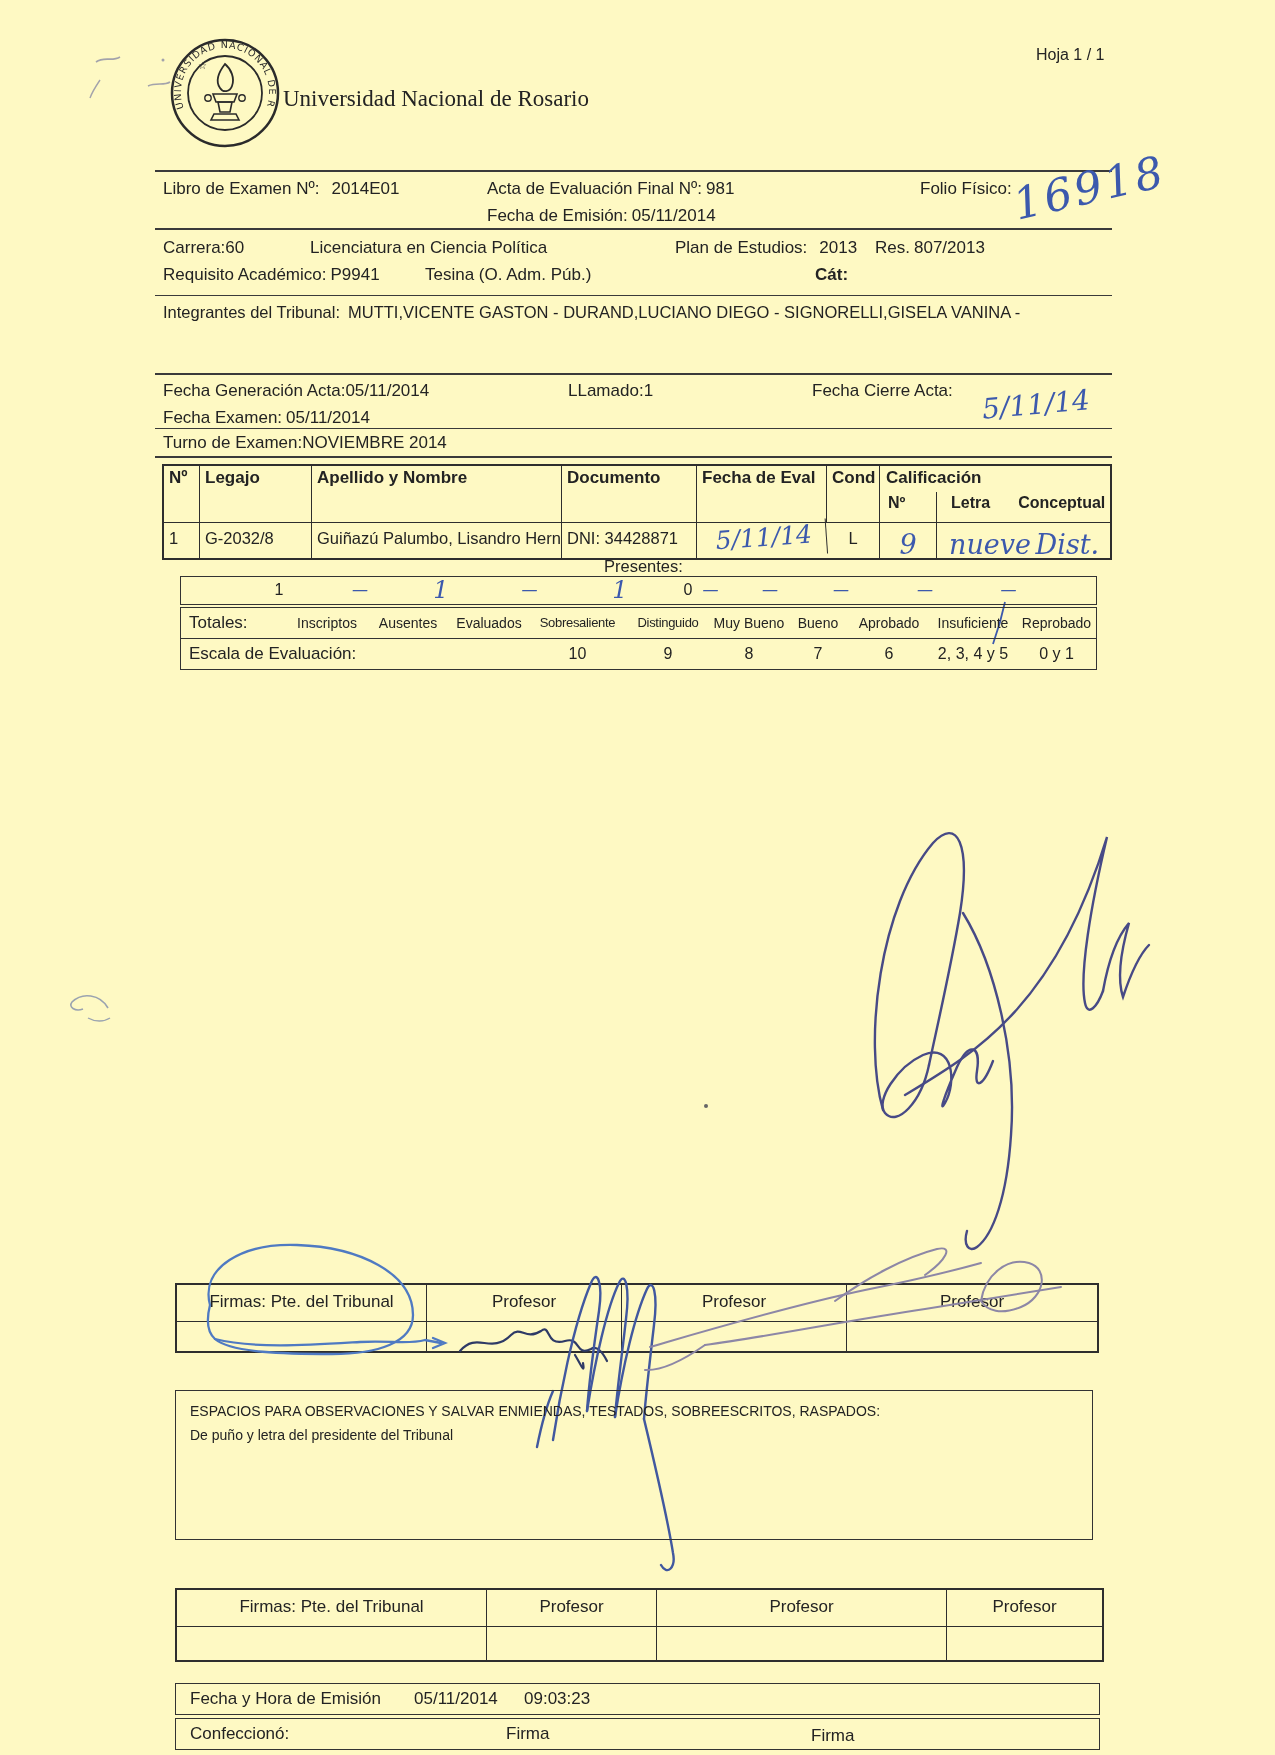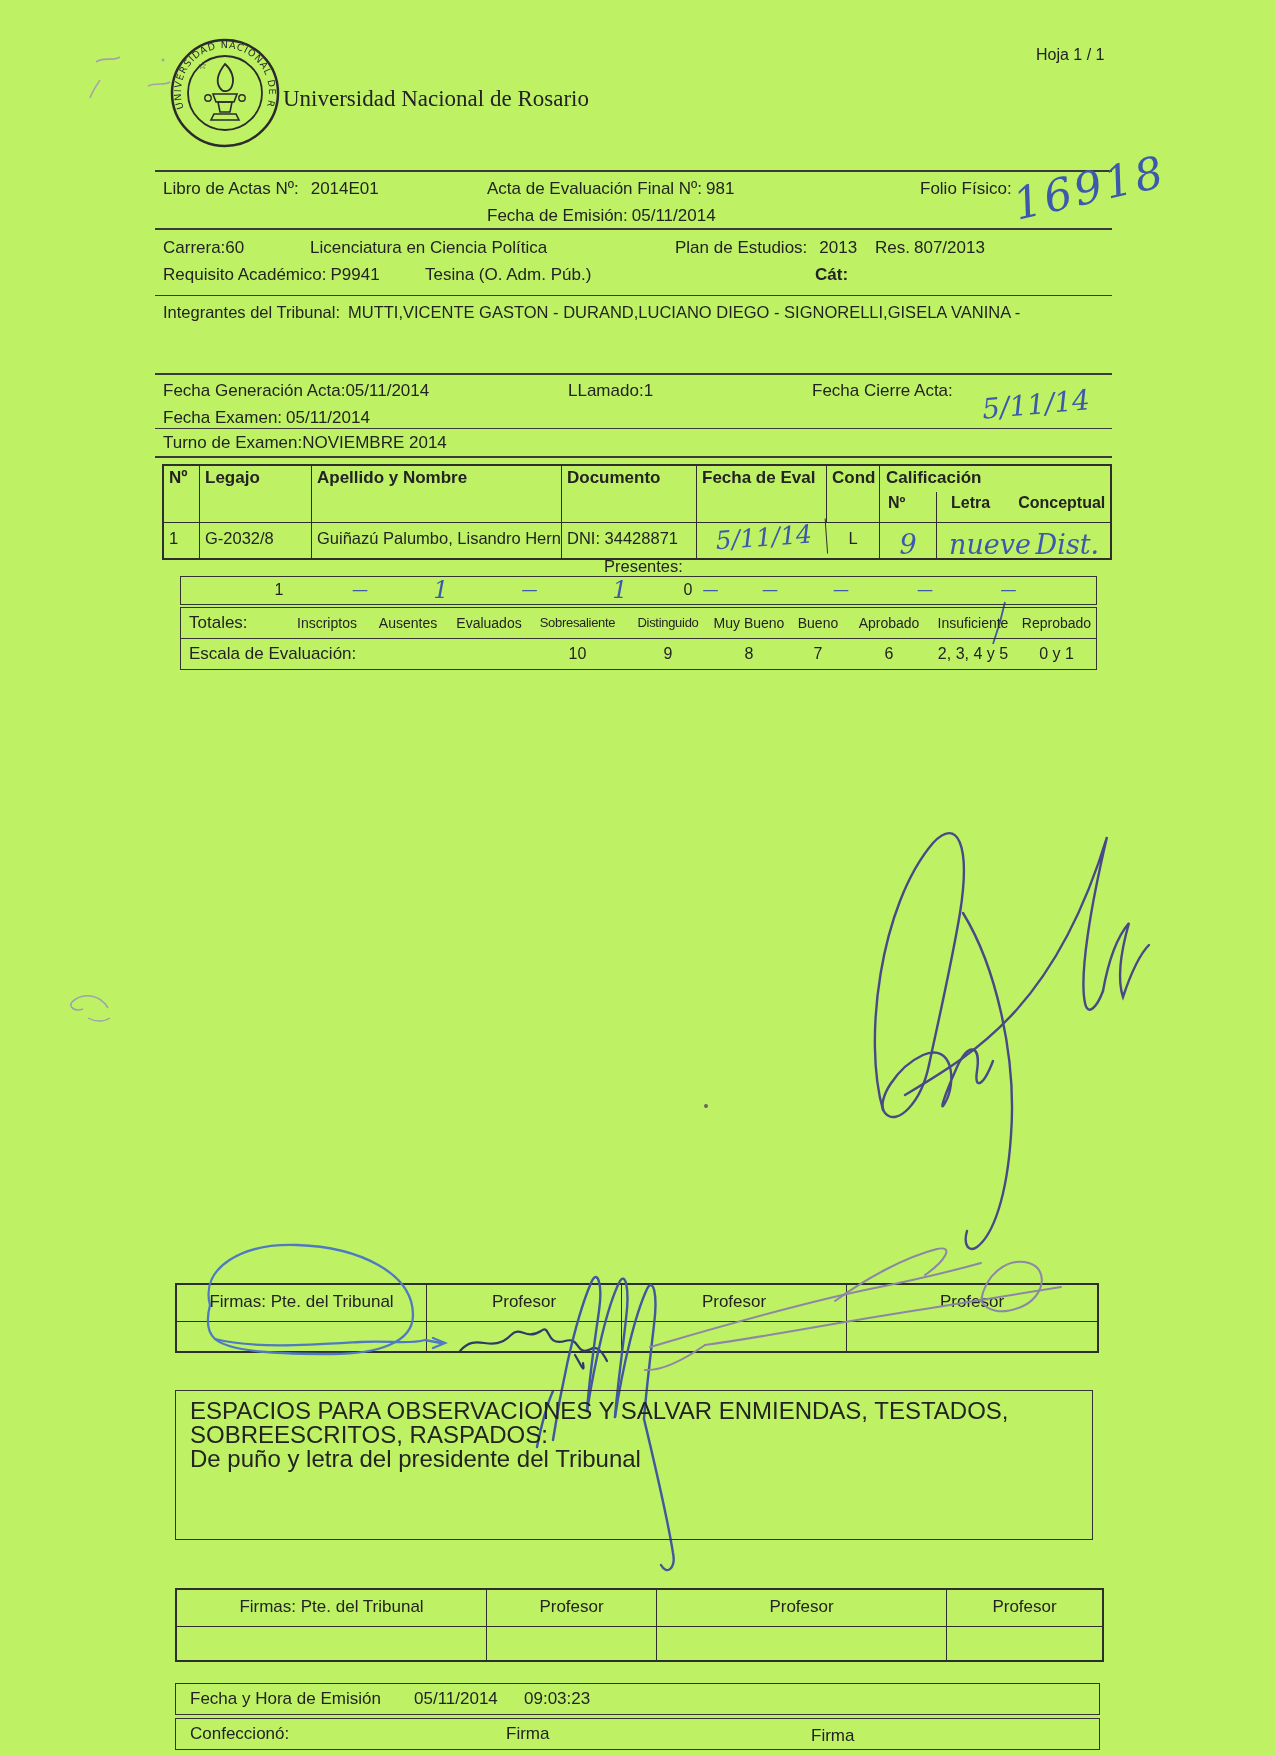--- a/index.html
+++ b/index.html
@@ -1,17 +1,17 @@
 <!DOCTYPE html>
 <html><head>
 <meta charset="utf-8">
 <style>
   html,body{margin:0;padding:0;background:#e8e8e8;}
   .page{
-    position:relative;width:1275px;height:1755px;background:#bef264;
+    position:relative;width:1275px;height:1755px;background:#fef9c3;
     font-family:"Liberation Sans",sans-serif;color:#232323;overflow:hidden;
     margin:0 auto;
   }
   .abs{position:absolute;white-space:nowrap;font-size:17px;}
   .serif{font-family:"Liberation Serif",serif;}
   .b{font-weight:bold;}
   .hr{position:absolute;height:0;border-top:2px solid #3a3a3a;}
   .hr-thin{border-top-width:1.5px;}
   .gap{margin-left:12px;}
   .gap2{margin-left:4px;}
@@ -40,21 +40,21 @@
   .tiny{font-size:13px;letter-spacing:-0.3px;}
   .escala-val{font-size:16px;text-align:center;line-height:30px;}
   
   .fgrid{display:grid;}
   .fcell{box-sizing:border-box;border-right:1.5px solid #2e2e2e;text-align:center;font-size:17px;}
   .fcell:last-child{border-right:none;}
   .ftable{position:absolute;border:2px solid #2e2e2e;}
   .fhead{height:36px;line-height:34px;}
   .fempty{height:30px;border-top:1.5px solid #2e2e2e;}
   
-  .obs{position:absolute;left:175px;top:1390px;width:918px;height:150px;border:1.5px solid #333;box-sizing:border-box;padding:8px 14px;font-size:24px;line-height:24px;}
+  .obs{position:absolute;left:175px;top:1390px;width:918px;height:150px;border:1.5px solid #333;box-sizing:border-box;padding:8px 14px;font-size:14px;line-height:24px;}
   .obs .t1{max-width:838px;white-space:normal;}
   
   .brow{position:absolute;left:175px;width:925px;border:1.5px solid #333;box-sizing:border-box;height:32px;font-size:16.5px;}
   svg{overflow:visible;}
   .sig{position:absolute;pointer-events:none;}
 </style>
 </head>
 <body>
 
 <div class="page">
@@ -84,21 +84,21 @@
     <path d="M46,78 h22 l3,6 h-28 Z" fill="none" stroke="#2b2b2b" stroke-width="1.6"></path>
     <circle cx="40" cy="62" r="3.2" fill="none" stroke="#2b2b2b" stroke-width="1.4"></circle>
     <circle cx="74" cy="62" r="3.2" fill="none" stroke="#2b2b2b" stroke-width="1.4"></circle>
   </svg>
 
   <div class="abs serif" style="left:283px;top:86px;font-size:23px;">Universidad Nacional de Rosario</div>
 
   <div class="hr" style="left:155px;top:170px;width:957px;"></div>
 
   <div class="abs" style="left:163px;top:179px;">
-    <span>Libro de Actas Nº:</span><span class="gap">2014E01</span>
+    <span>Libro de Examen Nº:</span><span class="gap">2014E01</span>
   </div>
   <div class="abs" style="left:487px;top:179px;">
     <span>Acta de Evaluación Final Nº:</span><span class="gap2">981</span>
   </div>
   <div class="abs" style="left:920px;top:179px;">
     <span>Folio Físico:</span>
   </div>
   <div class="abs" style="left:487px;top:206px;">
     <span>Fecha de Emisión:</span><span class="gap2">05/11/2014</span>
   </div>

